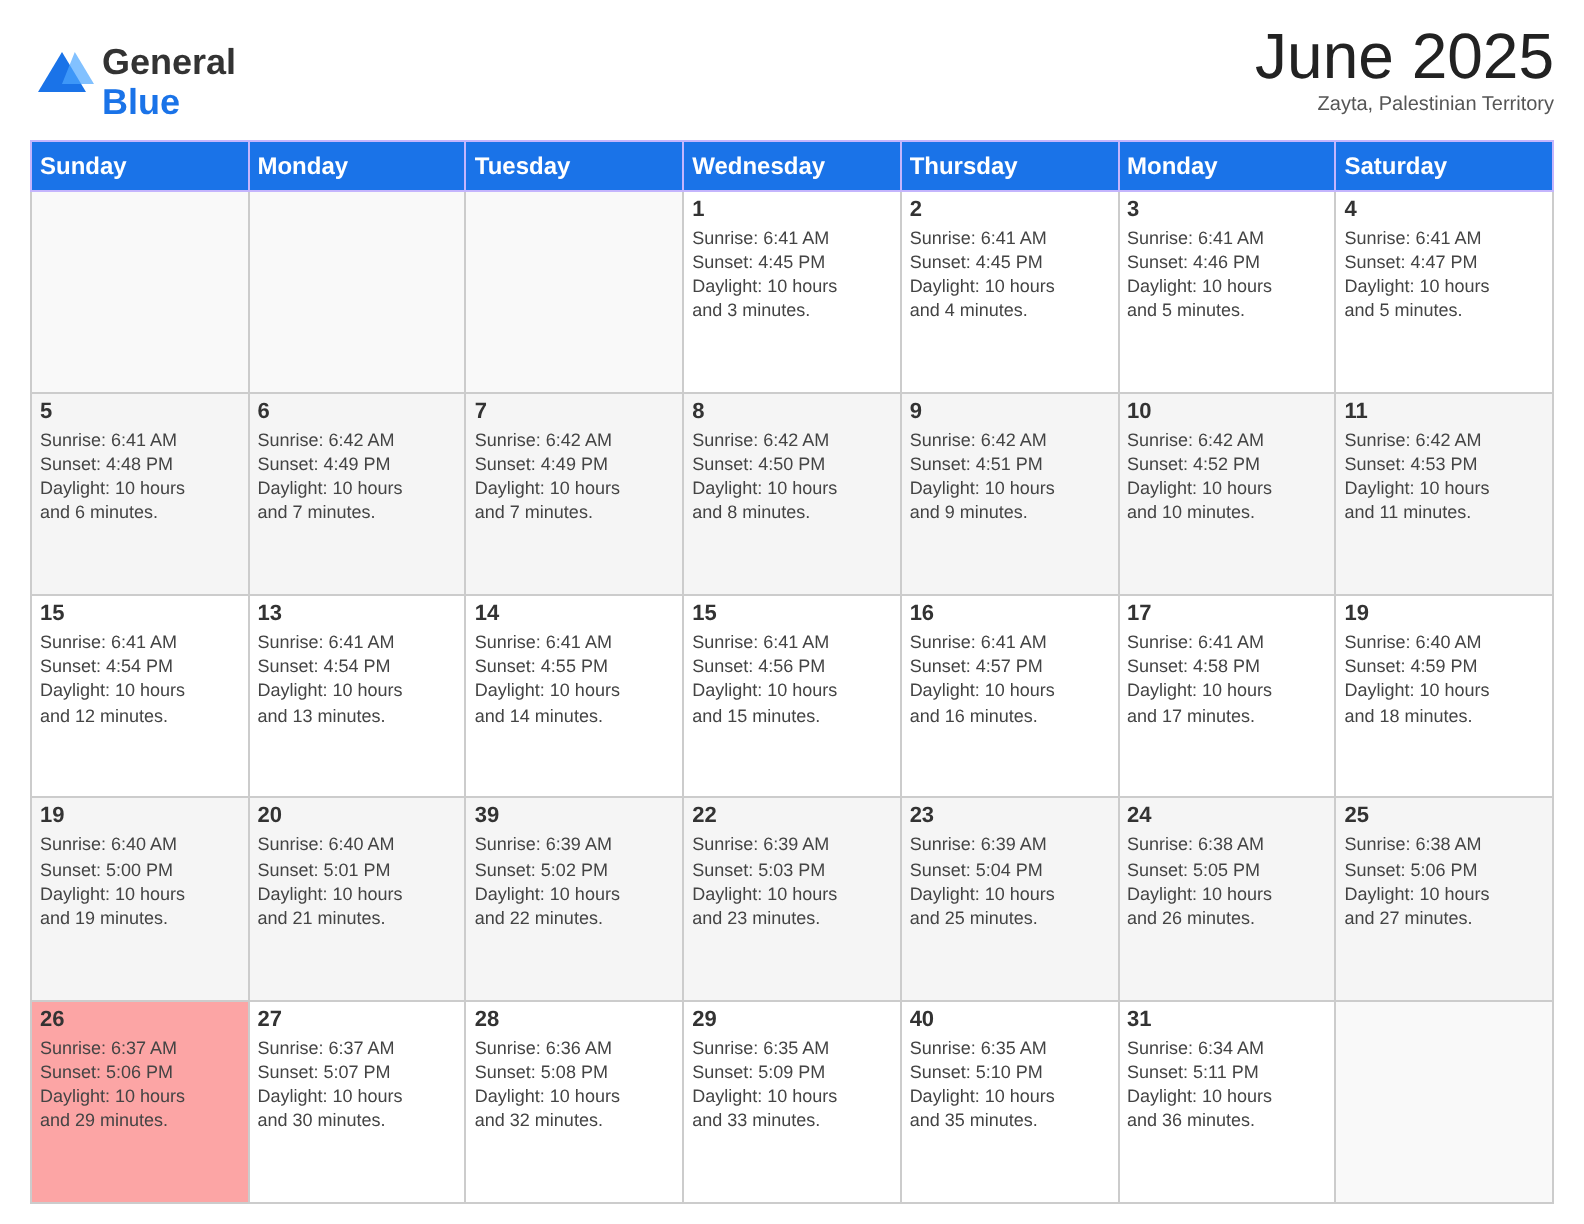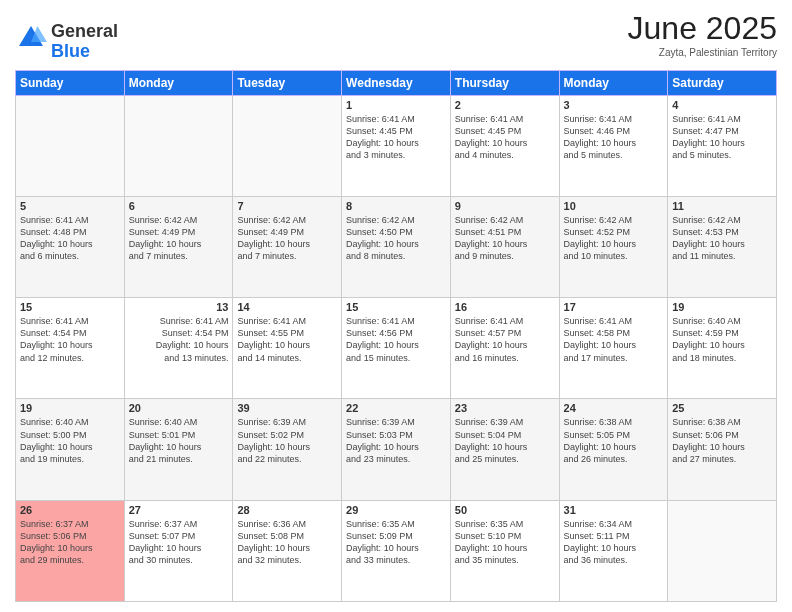--- a/index.html
+++ b/index.html
@@ -215,21 +215,21 @@
           </td>
         </tr>
         <tr>
           <td style="background: rgb(255, 255, 255);">
             <span class="day-number">15</span>
             <div class="day-info" style="white-space: pre-line;">Sunrise: 6:41 AM
 Sunset: 4:54 PM
 Daylight: 10 hours
 and 12 minutes.</div>
           </td>
-          <td style="background: rgb(255, 255, 255); text-align: right;">
+          <td style="background: rgb(255, 255, 255);">
             <span class="day-number">13</span>
             <div class="day-info" style="white-space: pre-line;">Sunrise: 6:41 AM
 Sunset: 4:54 PM
 Daylight: 10 hours
 and 13 minutes.</div>
           </td>
           <td style="background: rgb(255, 255, 255);">
             <span class="day-number">14</span>
             <div class="day-info" style="white-space: pre-line;">Sunrise: 6:41 AM
 Sunset: 4:55 PM
@@ -339,21 +339,21 @@
 and 32 minutes.</div>
           </td>
           <td style="background: rgb(255, 255, 255);">
             <span class="day-number">29</span>
             <div class="day-info" style="white-space: pre-line;">Sunrise: 6:35 AM
 Sunset: 5:09 PM
 Daylight: 10 hours
 and 33 minutes.</div>
           </td>
           <td style="background: rgb(255, 255, 255);">
-            <span class="day-number">50</span>
+            <span class="day-number">40</span>
             <div class="day-info" style="white-space: pre-line;">Sunrise: 6:35 AM
 Sunset: 5:10 PM
 Daylight: 10 hours
 and 35 minutes.</div>
           </td>
           <td style="background: rgb(255, 255, 255);">
             <span class="day-number">31</span>
             <div class="day-info" style="white-space: pre-line;">Sunrise: 6:34 AM
 Sunset: 5:11 PM
 Daylight: 10 hours

